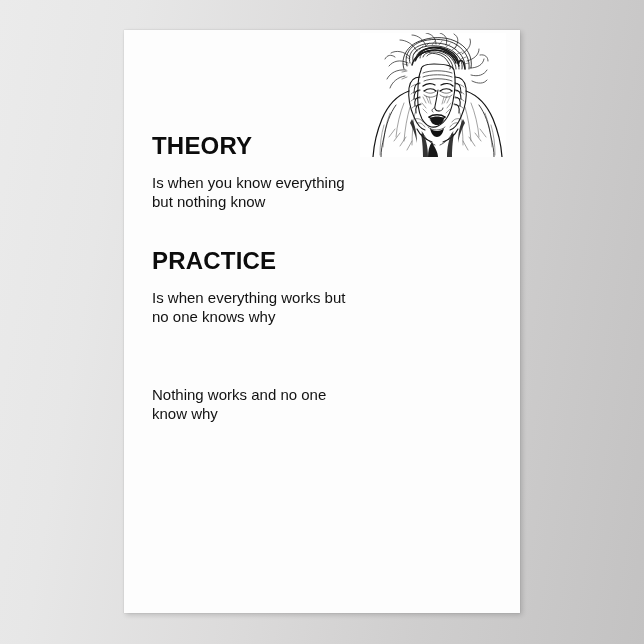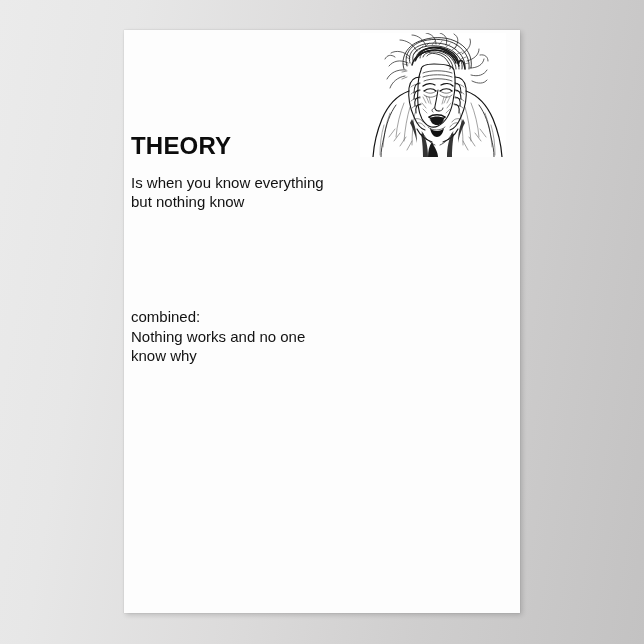--- a/index.html
+++ b/index.html
@@ -19,21 +19,21 @@
     box-shadow:2px 2px 5px rgba(0,0,0,.17), 0 0 1px rgba(0,0,0,.18);
   }
   
   #illus{
     position:absolute;left:236px;top:3px;width:146px;height:124px;
     overflow:hidden;background:#ffffff;
   }
   #illus svg{display:block;width:146px;height:124px;}
   
   #content{
-    position:absolute;left:7px;top:104px;width:368px;
+    position:absolute;left:28px;top:104px;width:368px;
   }
   .section{margin:0;}
   .heading{
     font-size:24px;font-weight:bold;letter-spacing:.2px;
     color:#0c0c0c;line-height:1.04;margin:0;
     font-family:"Liberation Sans","DejaVu Sans",sans-serif;
   }
   .body{
     font-size:15px;font-weight:400;color:#121212;
     line-height:1.28;margin:0;
@@ -241,27 +241,34 @@
         <div class="heading">THEORY</div>
         <div class="gap-h-b"></div>
         <div class="body">
           <span class="ln">Is when you know everything</span>
           <span class="ln">but nothing know</span>
         </div>
       </div>
 
       <div class="gap-sec"></div>
 
+      <div class="section">
+        <div class="heading">PRACTICE</div>
+        <div class="gap-h-b"></div>
+        <div class="body">
+          <span class="ln">Is when everything works but</span>
+          <span class="ln">no one knows why</span>
+        </div>
+      </div>
 
       <div class="gap-sec2"></div>
 
       <div class="section">
         <div class="gap-h-b"></div>
         <div class="body">
-          <span class="ln">combined:</span>
           <span class="ln">Nothing works and no one</span>
           <span class="ln">know why</span>
         </div>
       </div>
 
     </div>
   </div>
 </div>
 
 </body></html>

